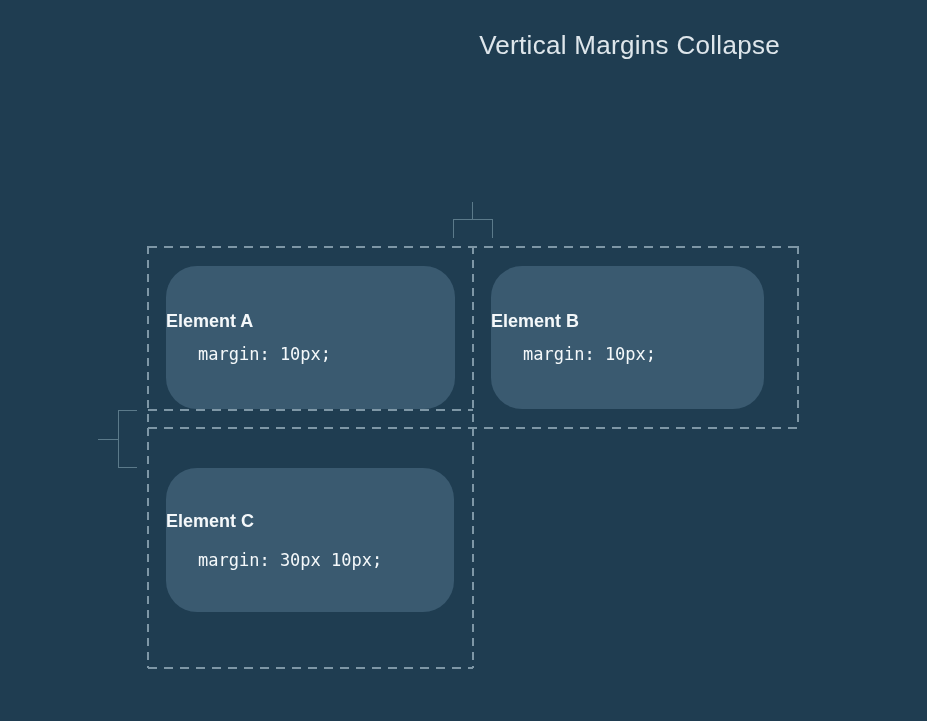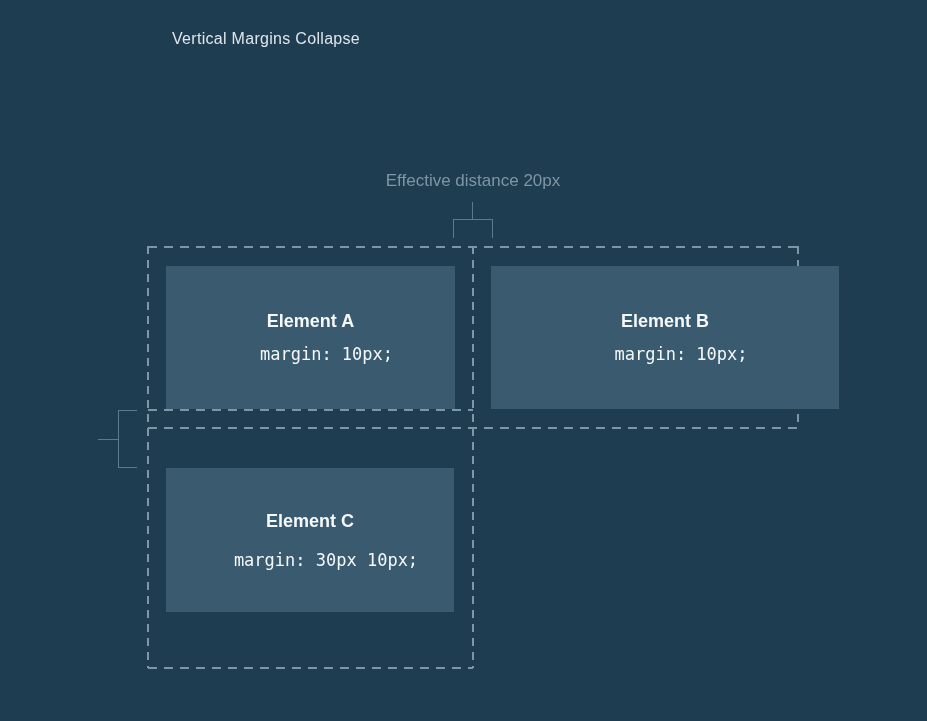--- a/index.html
+++ b/index.html
@@ -19,23 +19,23 @@
     overflow: hidden;
   }
   .canvas {
     position: relative;
     width: 927px;
     height: 721px;
     background: var(--background);
   }
   .title {
     position: absolute;
-    left: 172px; top: 30px; width: 600px;
-    text-align: left;
-    font-size: 16px;
+    left: 180px; top: 30px; width: 600px;
+    text-align: right;
+    font-size: 26px;
     font-weight: 400;
     letter-spacing: 0.3px;
     color: var(--title-text);
   }
   .top-annotation {
     position: absolute;
     left: 173px; top: 171px; width: 600px;
     text-align: center;
     font-size: 17px;
     color: var(--muted-text);
@@ -93,47 +93,47 @@
   #h-c-margin-bottom  { left: 148px; top: 667px; width: 325px; }
   #v-left   { left: 147px; top: 246px; height: 422px; }
   #v-middle { left: 472px; top: 246px; height: 422px; }
   #v-right  { left: 797px; top: 246px; height: 182px; }
   
   .el-box {
     position: absolute;
     background: var(--box-fill);
     display: flex;
     flex-direction: column;
-    align-items: center;
+    align-items: flex-start;
     justify-content: center;
     gap: 12px;
+    border-radius: 31px;
   }
   #box-a { left: 166px; top: 266px; width: 289px; height: 143px; }
-  #box-b { left: 491px; top: 266px; width: 348px; height: 143px; }
+  #box-b { left: 491px; top: 266px; width: 273px; height: 143px; }
   #box-c { left: 166px; top: 468px; width: 288px; height: 144px; gap: 18px; }
   .el-name {
     font-size: 18px;
     font-weight: bold;
     color: var(--box-text);
   }
   .el-code {
     font-family: "DejaVu Sans Mono", "Liberation Mono", monospace;
     font-size: 17px;
     color: var(--box-text);
     padding-left: 32px;
   }
 </style>
 </head>
 <body>
 
 <div class="canvas">
 
   <div class="title">Vertical Margins Collapse</div>
 
-  <div class="top-annotation">Effective distance 20px</div>
   <div class="top-bracket-stem"></div>
   <div class="top-bracket"></div>
 
   <div class="left-bracket-connector"></div>
   <div class="left-bracket"></div>
 
   <div class="dash-h" id="h-top"></div>
   <div class="dash-h" id="h-c-margin-top"></div>
   <div class="dash-h" id="h-ab-margin-bottom"></div>
   <div class="dash-h" id="h-c-margin-bottom"></div>

